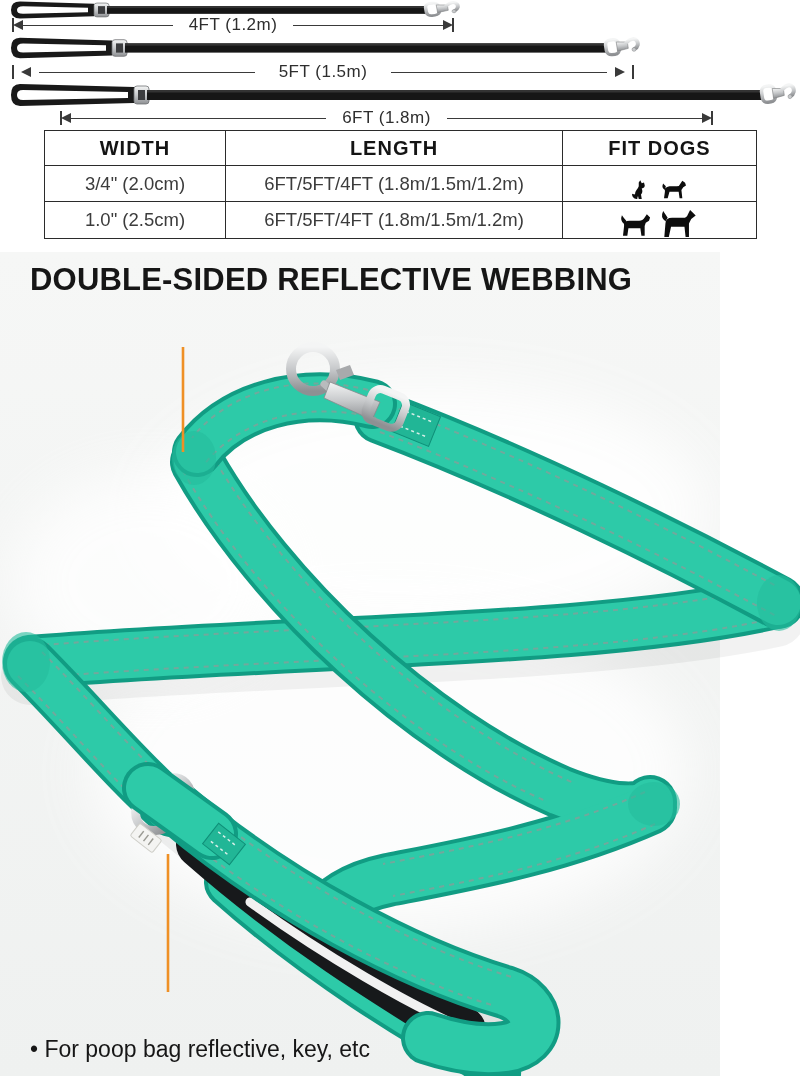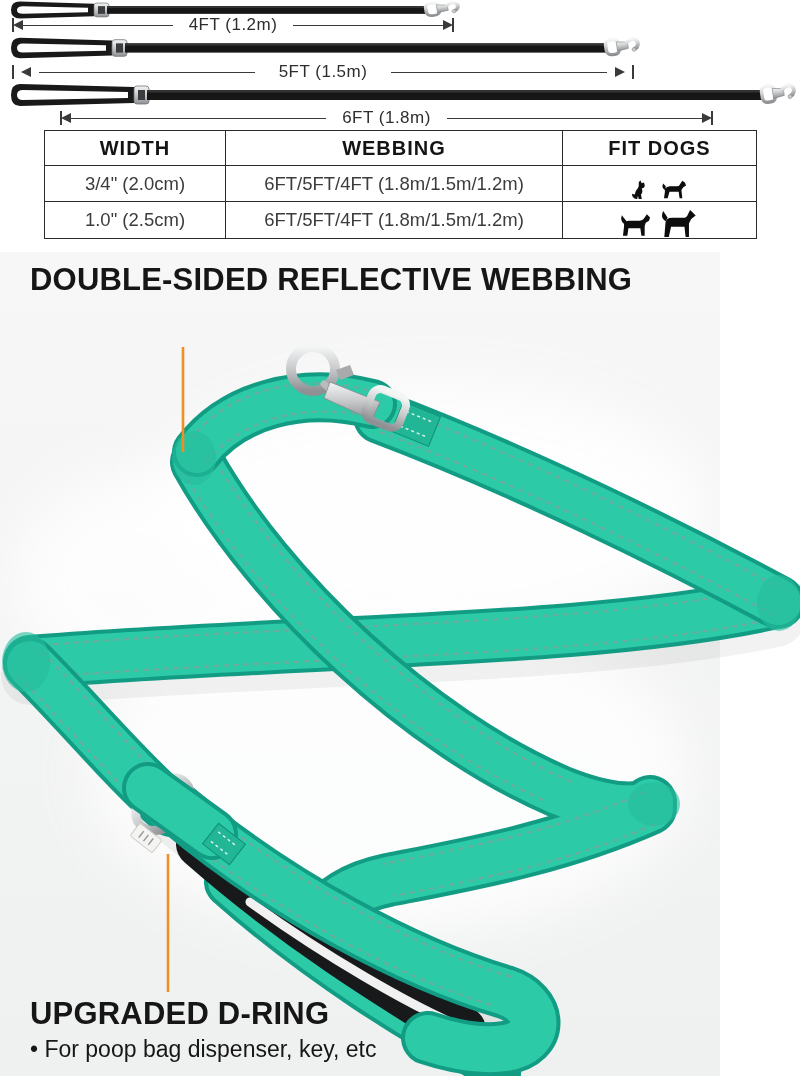--- a/index.html
+++ b/index.html
@@ -115,21 +115,21 @@
     <span class="line"></span>
       <span class="ah r"></span>
       <span class="tick"></span>
   </div>
 </div>
 
 <table id="spec-table">
   <tbody>
       <tr>
     <th class="col-w">WIDTH</th>
-    <th class="col-l">WEBBING</th>
+    <th class="col-l">LENGTH</th>
     <th class="col-f">FIT DOGS</th>
   </tr>
   <tr>
     <td>3/4" (2.0cm)</td>
     <td>6FT/5FT/4FT (1.8m/1.5m/1.2m)</td>
     <td>
       <span class="dogcell">
         <svg width="24" height="22" viewBox="0 0 32 26">
               <path fill="#0d0d0d" d="M10 25 Q6 18 10 13 Q12 11 13 8 L13 3 L15 0 L17 4 L20 3 L21 7 Q21 10 17 11 Q19 16 16 19 L17 25 L13 25 L12 21 Q11 23 11 25 Z M10 25 Q4 24 4 18 Q6 19 9 19 Z"></path>
             </svg>
@@ -255,15 +255,14 @@
         <line x1="-4" y1="6" x2="4" y2="6" stroke="#9a9a93" stroke-width="1.5"></line>
       </g>
     </g>
 
     <line x1="183" y1="95" x2="183" y2="200" stroke="#ef9025" stroke-width="2.6"></line>
     <line x1="168" y1="602" x2="168" y2="740" stroke="#ef9025" stroke-width="2.6"></line>
   </svg>
 
   <div class="feat-title" style="top:10px">DOUBLE-SIDED REFLECTIVE WEBBING</div>
 
-  <div class="feat-title" style="top:744px">UPGRADED D-RING</div>
-  <div class="feat-bullet" style="top:784px">• For poop bag dispenser, key, etc</div>
+  <div class="feat-bullet" style="top:784px">• For poop bag reflective, key, etc</div>
 </div>
 
 </body></html>

